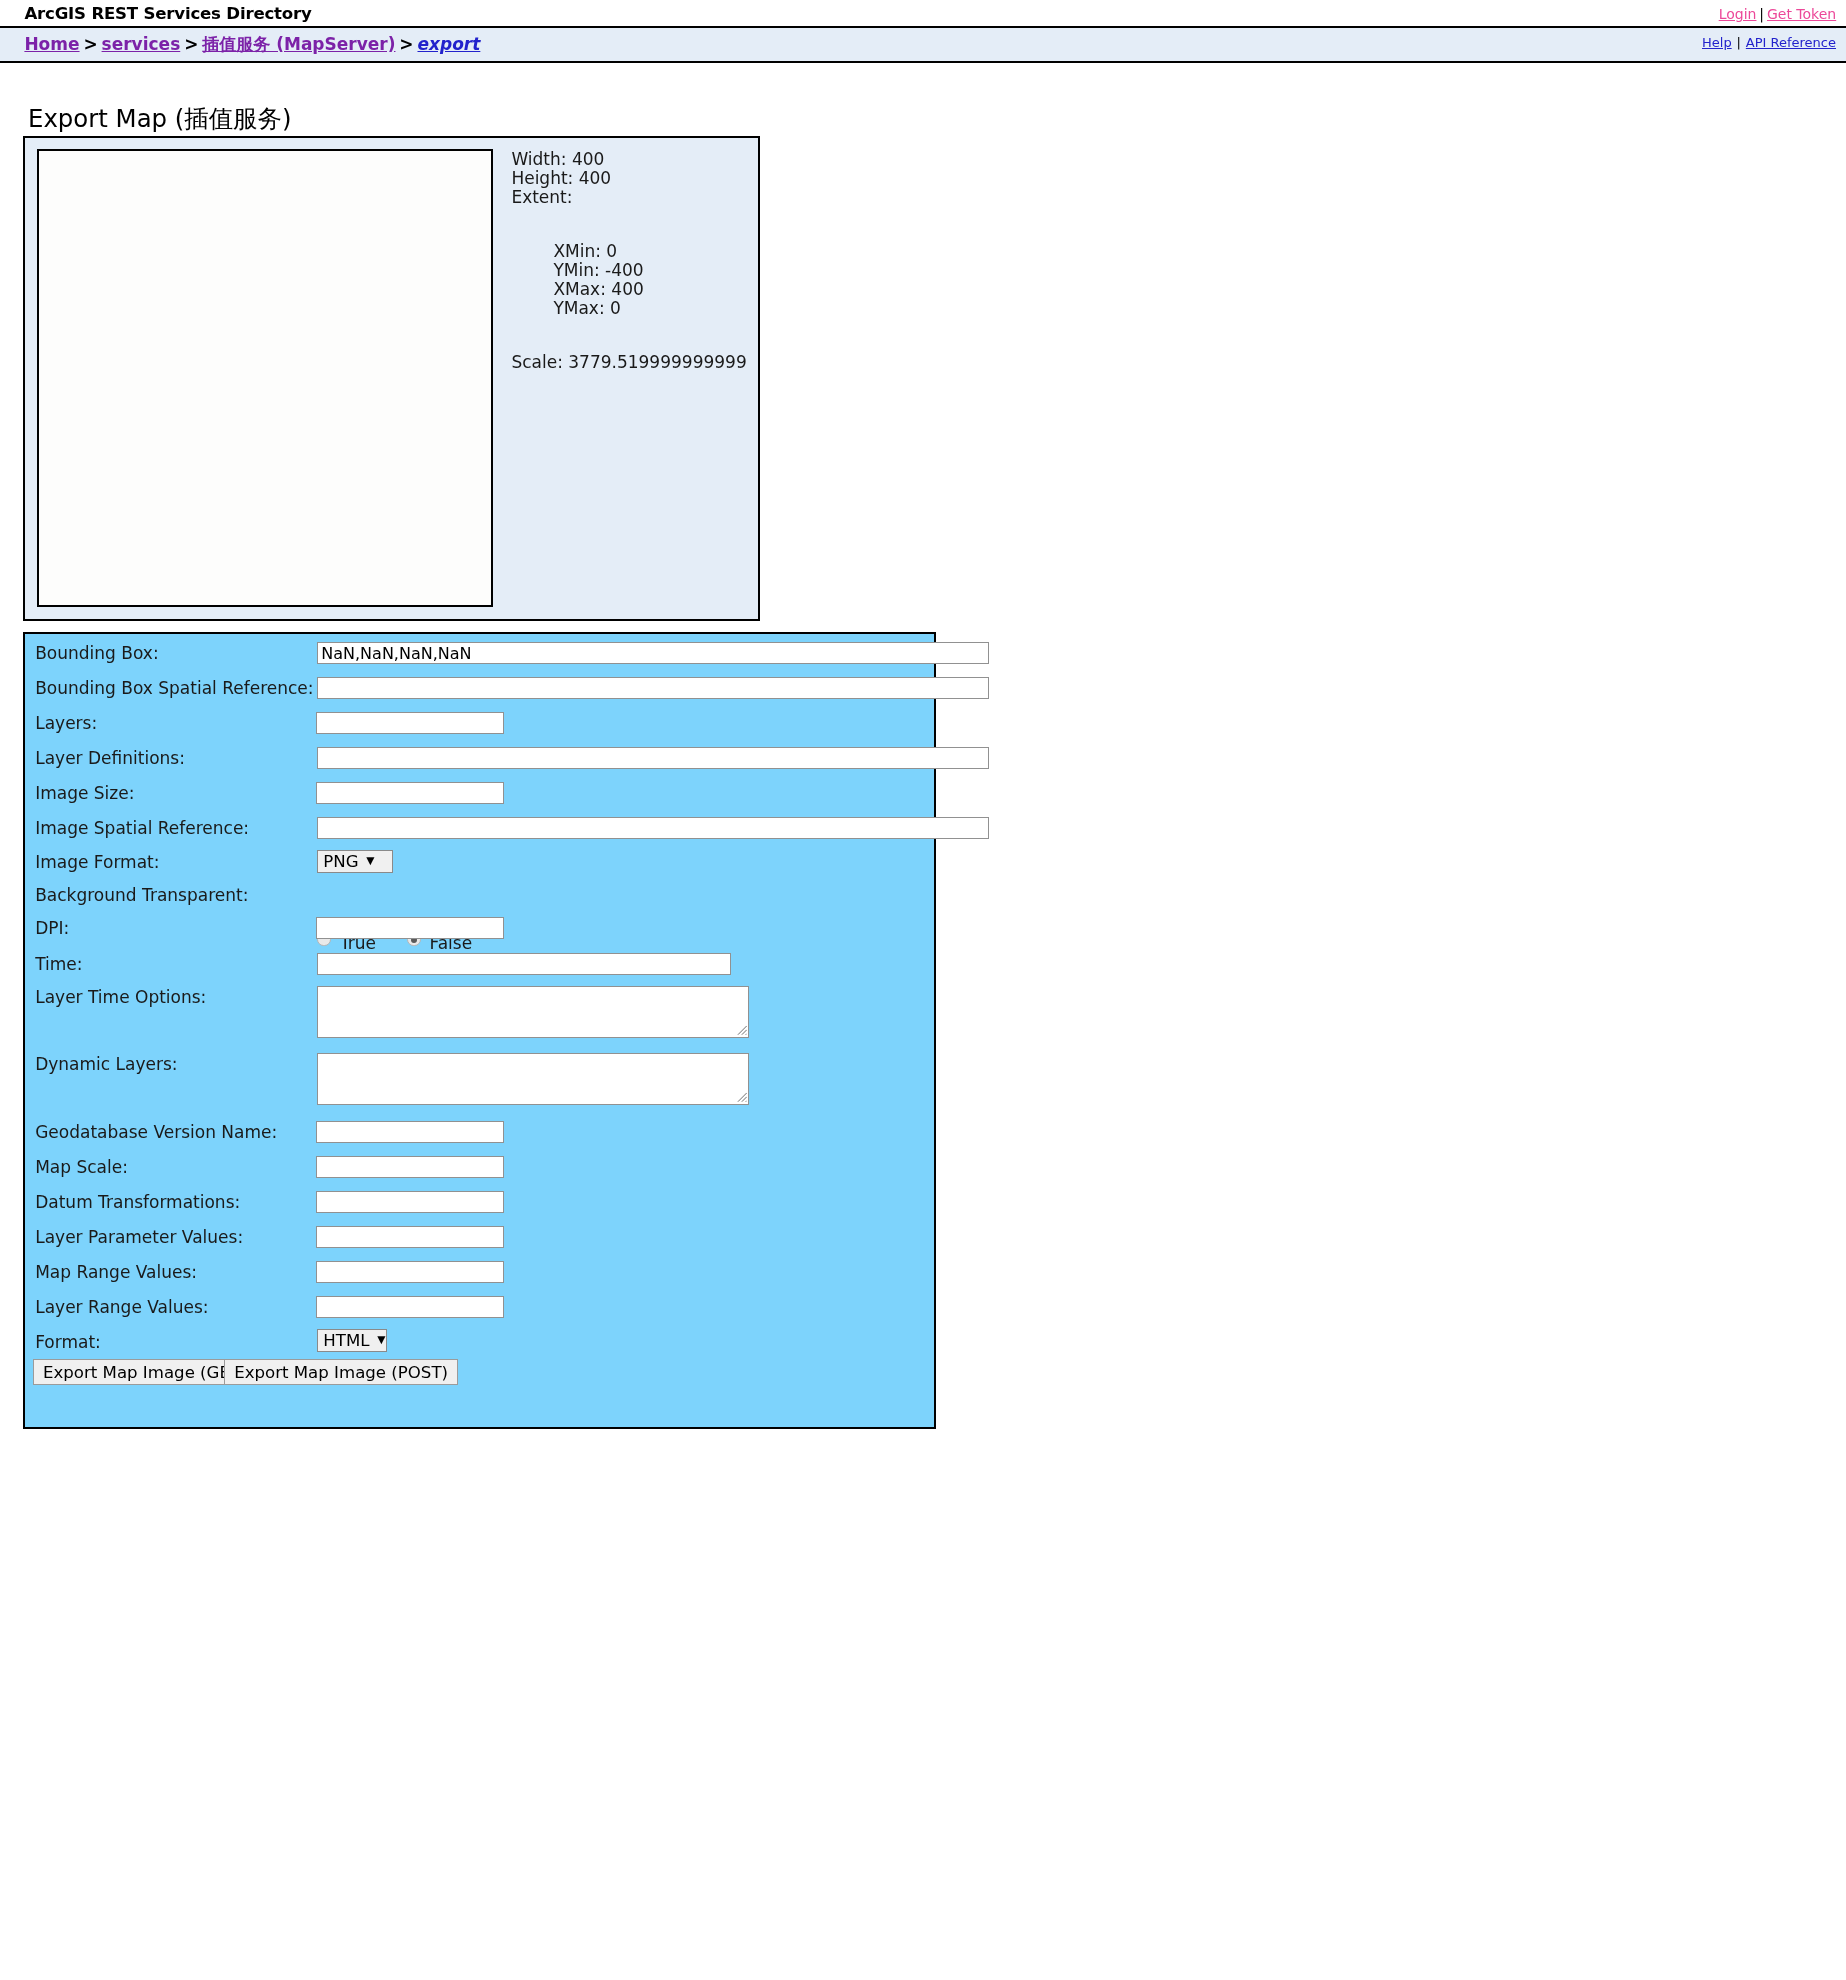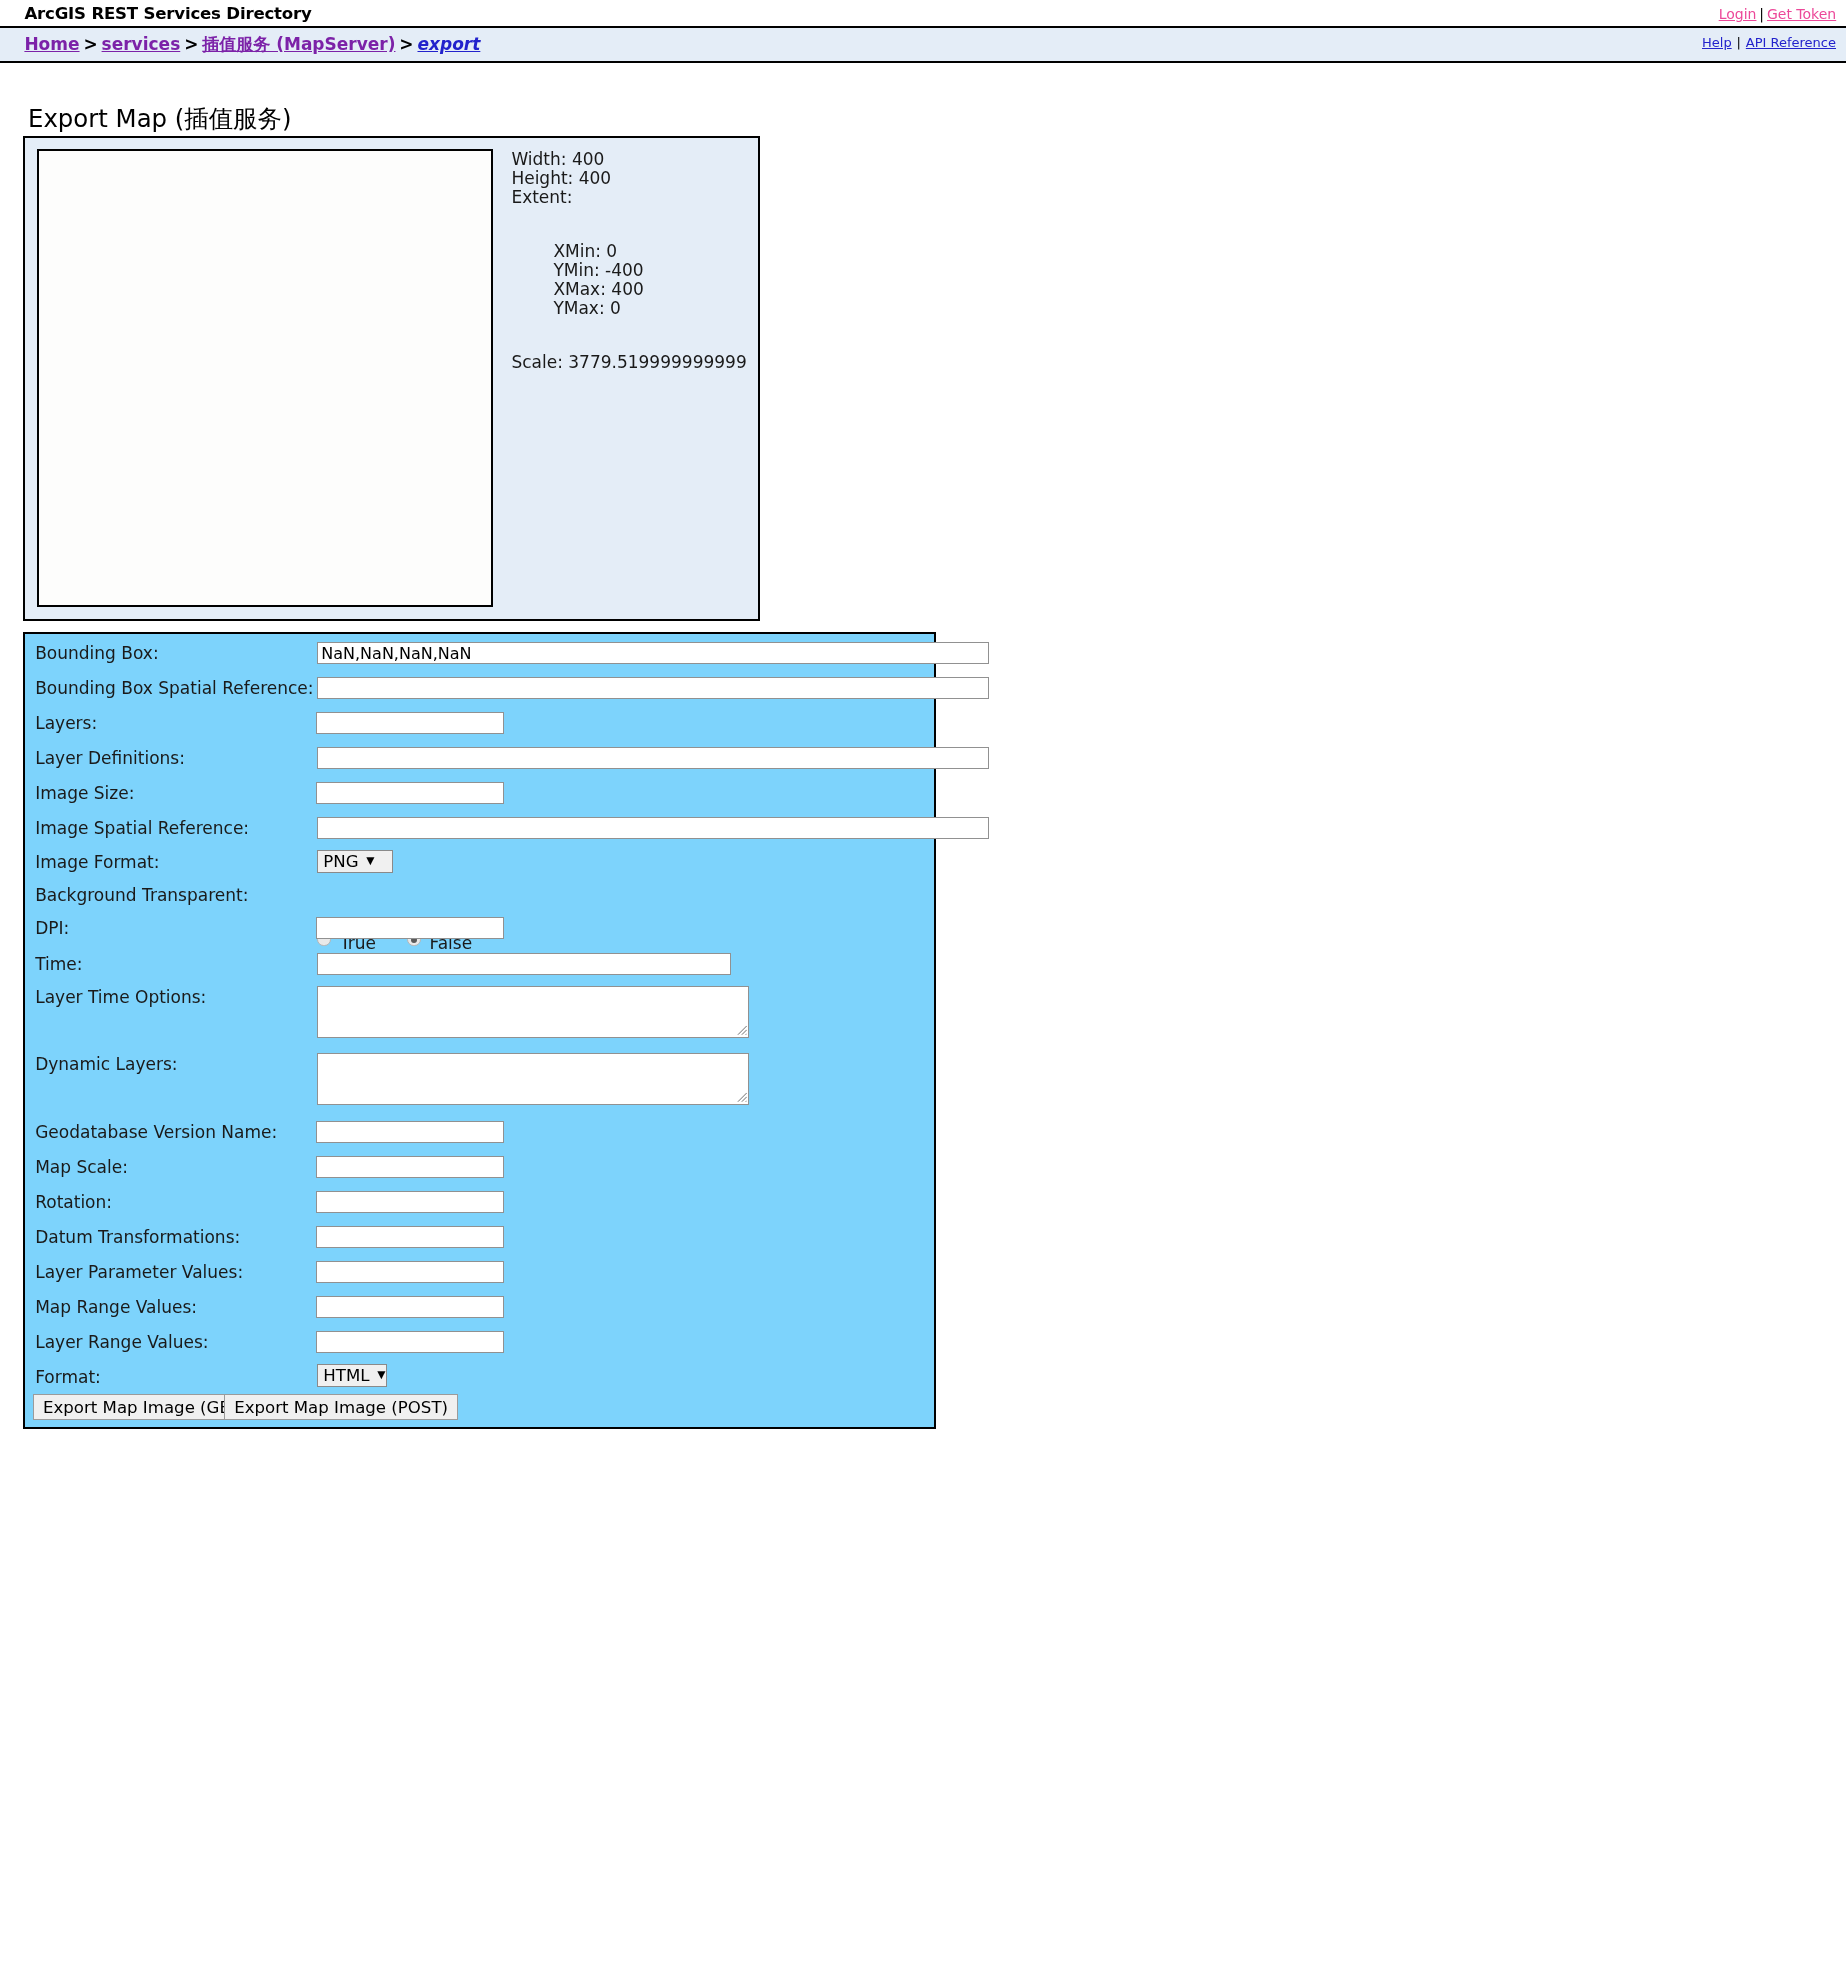--- a/index.html
+++ b/index.html
@@ -412,26 +412,20 @@
     </div>
   </div>
 
   <div class="form-row" style="height:35px;">
     <div class="form-label" style="top:8.8px;">Map Scale:</div>
     <div class="field small" style="top:6.8px;">
       <span class="field-text"></span>
     </div>
   </div>
 
-  <div class="form-row" style="height:35px;">
-    <div class="form-label" style="top:8.8px;">Rotation:</div>
-    <div class="field small" style="top:6.8px;">
-      <span class="field-text"></span>
-    </div>
-  </div>
 
   <div class="form-row" style="height:35px;">
     <div class="form-label" style="top:8.8px;">Datum Transformations:</div>
     <div class="field small" style="top:6.8px;">
       <span class="field-text"></span>
     </div>
   </div>
 
   <div class="form-row" style="height:35px;">
     <div class="form-label" style="top:8.8px;">Layer Parameter Values:</div>

